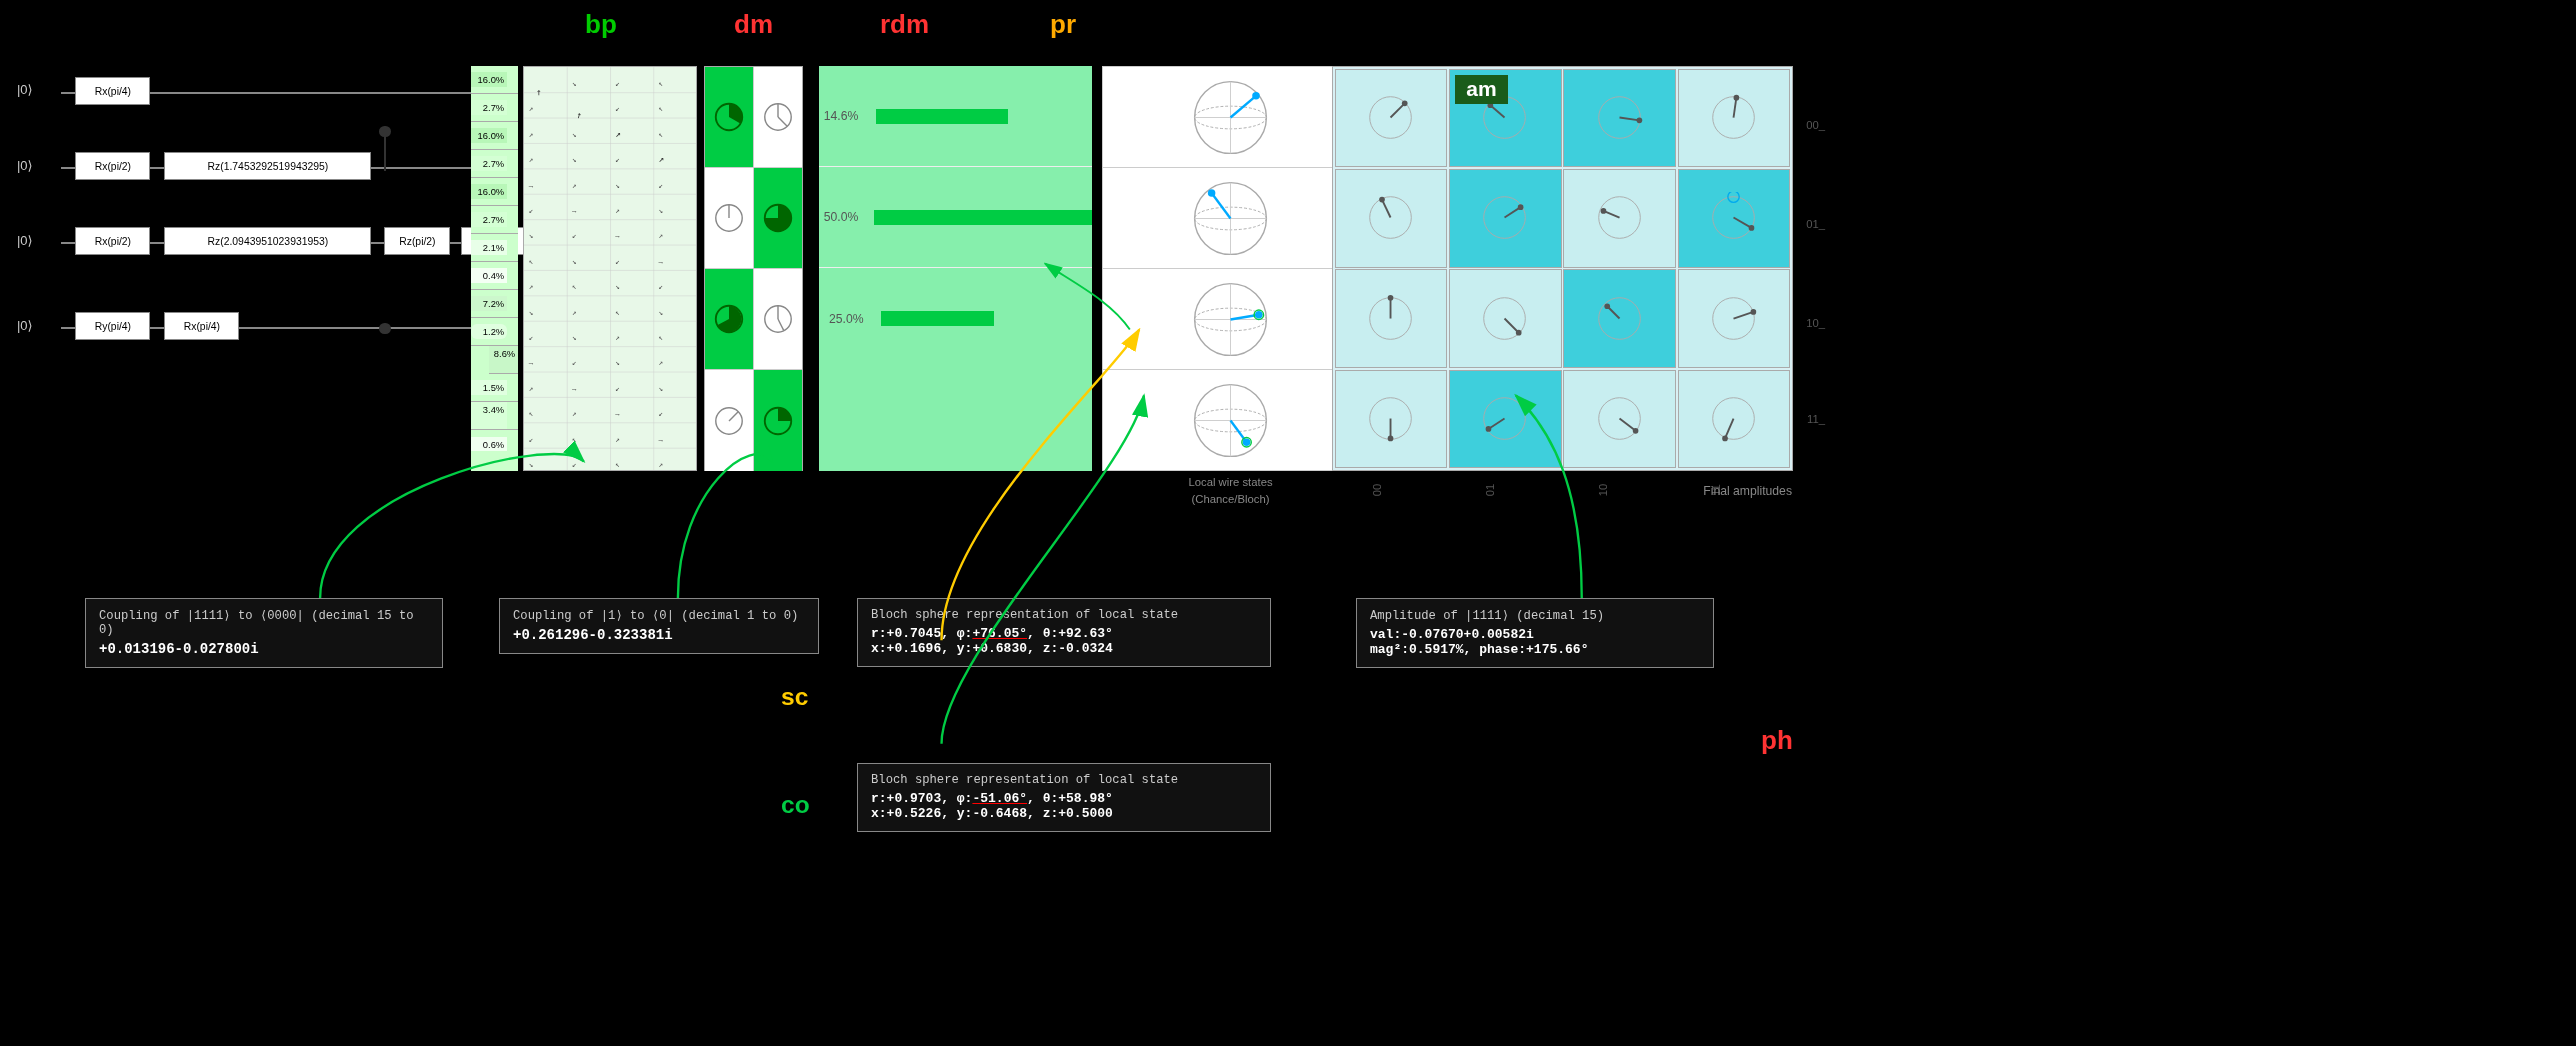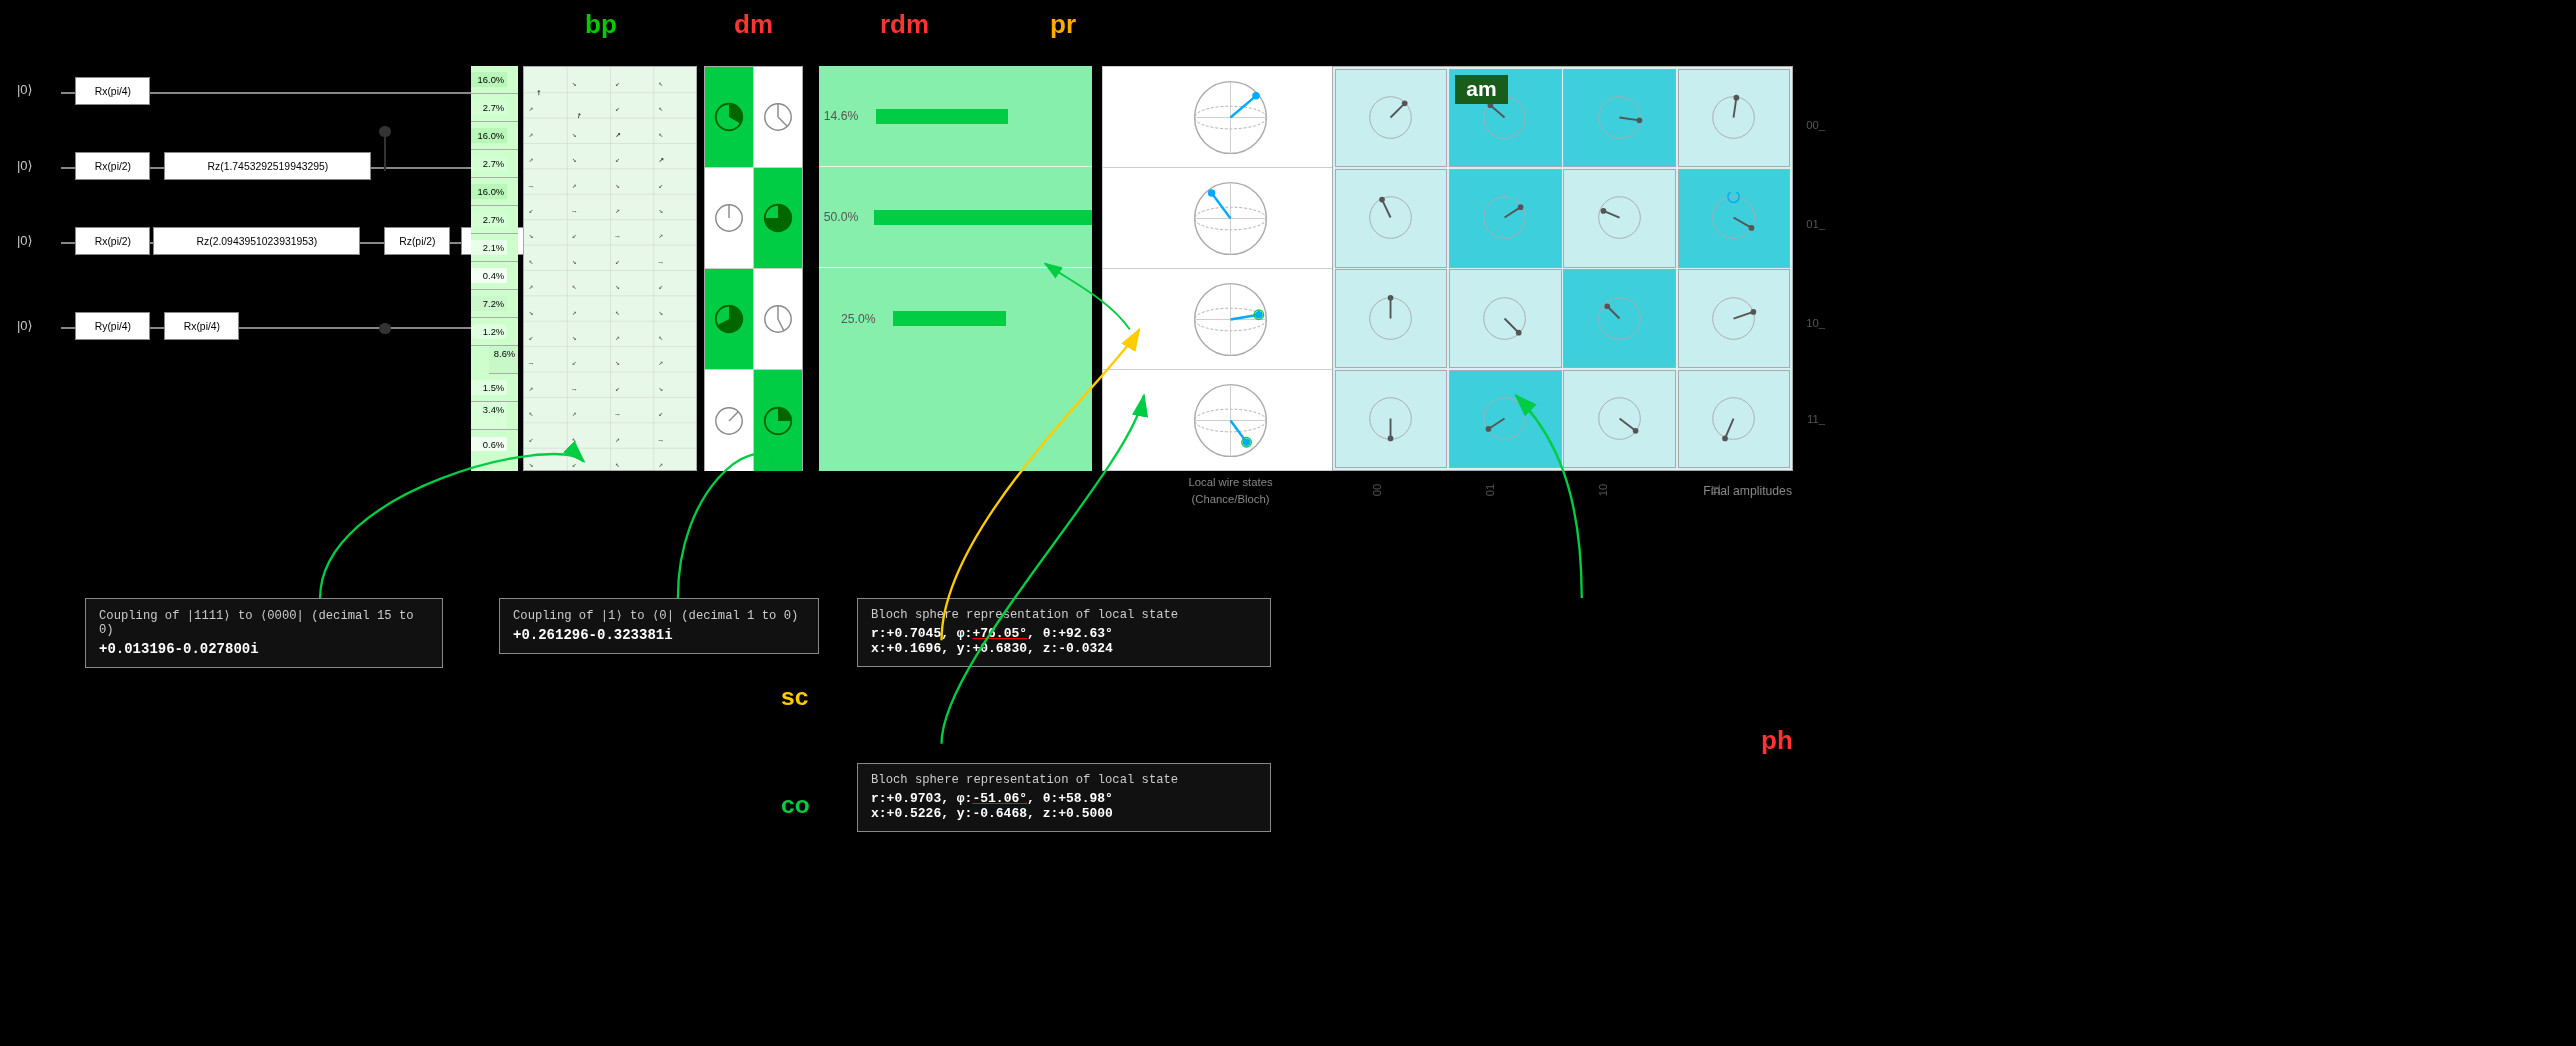--- a/index.html
+++ b/index.html
@@ -183,21 +183,21 @@
     <div style="position:absolute; top:111px; left:52px; right:0; height:1.9px; background:#888;"></div>
     <div class="circuit-gate" style="top:96px; left:66px; width:75px; height:28px;">Rx(pi/2)</div>
     <div class="circuit-gate" style="top:96px; left:155px; width:207px; height:28px;">Rz(1.7453292519943295)</div>
 
     <div style="position:absolute; top:70px; left:370px; width:11.3px; height:11.3px; border-radius:50%; background:#333;"></div>
     <div style="position:absolute; top:72px; left:375px; width:1.9px; height:43px; background:#333;"></div>
 
     <span class="qubit-label" style="top:177px; left:7.5px;">|0⟩</span>
     <div style="position:absolute; top:186px; left:52px; right:0; height:1.9px; background:#888;"></div>
     <div class="circuit-gate" style="top:171px; left:66px; width:75px; height:28px;">Rx(pi/2)</div>
-    <div class="circuit-gate" style="top:171px; left:144px; width:207px; height:28px;">Rz(2.0943951023931953)</div>
+    <div class="circuit-gate" style="top:171px; left:155px; width:207px; height:28px;">Rz(2.0943951023931953)</div>
     <div class="circuit-gate" style="top:171px; left:375px; width:66px; height:28px;">Rz(pi/2)</div>
     <div class="circuit-gate" style="top:171px; left:452px; width:66px; height:28px;">Ry(pi/4)</div>
 
     <span class="qubit-label" style="top:262px; left:7.5px;">|0⟩</span>
     <div style="position:absolute; top:271px; left:52px; right:0; height:1.9px; background:#888;"></div>
     <div class="circuit-gate" style="top:256px; left:66px; width:75px; height:28px;">Ry(pi/4)</div>
     <div class="circuit-gate" style="top:256px; left:155px; width:75px; height:28px;">Rx(pi/4)</div>
 
     <div style="position:absolute; top:267px; left:370px; width:11.3px; height:11.3px; border-radius:50%; background:#333;"></div>
   </div>
@@ -427,21 +427,21 @@
       <span style="color:#555; font-size:12.2px; width:52px; font-family:Arial;">14.6%</span>
       <div style="height:15px; width:132px; background:#00cc44;"></div>
     </div>
 
     <div style="height:101px; display:flex; align-items:center; border-bottom:0.9px solid #eee; padding-left:4.7px;">
       <span style="color:#555; font-size:12.2px; width:52px; font-family:Arial;">50.0%</span>
       <div style="height:15px; width:226px; background:#00cc44;"></div>
     </div>
 
 
-    <div style="height:101px; display:flex; align-items:center; padding-left:22px;">
+    <div style="height:101px; display:flex; align-items:center; padding-left:10px;">
       <span style="color:#555; font-size:12.2px; width:52px; font-family:Arial;">25.0%</span>
       <div style="height:15px; width:113px; background:#00cc44;"></div>
     </div>
   </div>
 
   <div style="position:absolute; top:66px; left:1102px; width:257px; height:405px; background:#fff; border:0.9px solid #ccc;">
 
     <div style="height:101px; border-bottom:0.9px solid #ccc; display:flex; align-items:center; justify-content:center;">
       <svg width="85" height="85" viewBox="0 0 90 90">
         <ellipse cx="45" cy="45" rx="38" ry="38" fill="none" stroke="#aaa" stroke-width="1.5"></ellipse>
@@ -658,20 +658,25 @@
   </div>
 
   <div class="annotation-box" style="left:857px; top:226px; width:414px;">
     <div class="title-line">Bloch sphere representation of local state</div>
     <div class="value-line" style="font-size:13px;">
       r:+0.9703, φ:<span style="text-decoration:underline; text-decoration-color:red; color:#fff;">-51.06°</span>, θ:+58.98°
     </div>
     <div class="value-line" style="font-size:13px;">x:+0.5226, y:-0.6468, z:+0.5000</div>
   </div>
 
+  <div class="annotation-box" style="left:1356px; top:61px; width:358px;">
+    <div class="title-line">Amplitude of |1111⟩ (decimal 15)</div>
+    <div class="value-line" style="font-size:13px;">val:-0.07670+0.00582i</div>
+    <div class="value-line" style="font-size:13px;">mag²:0.5917%, phase:+175.66°</div>
+  </div>
 
   <div class="sc-label" style="left:781px; top:146px;">sc</div>
 
   <div class="co-label" style="left:781px; top:254px;">co</div>
 
   <div class="ph-label" style="left:1761px; top:188px;">ph</div>
 
 </div>
 
 

